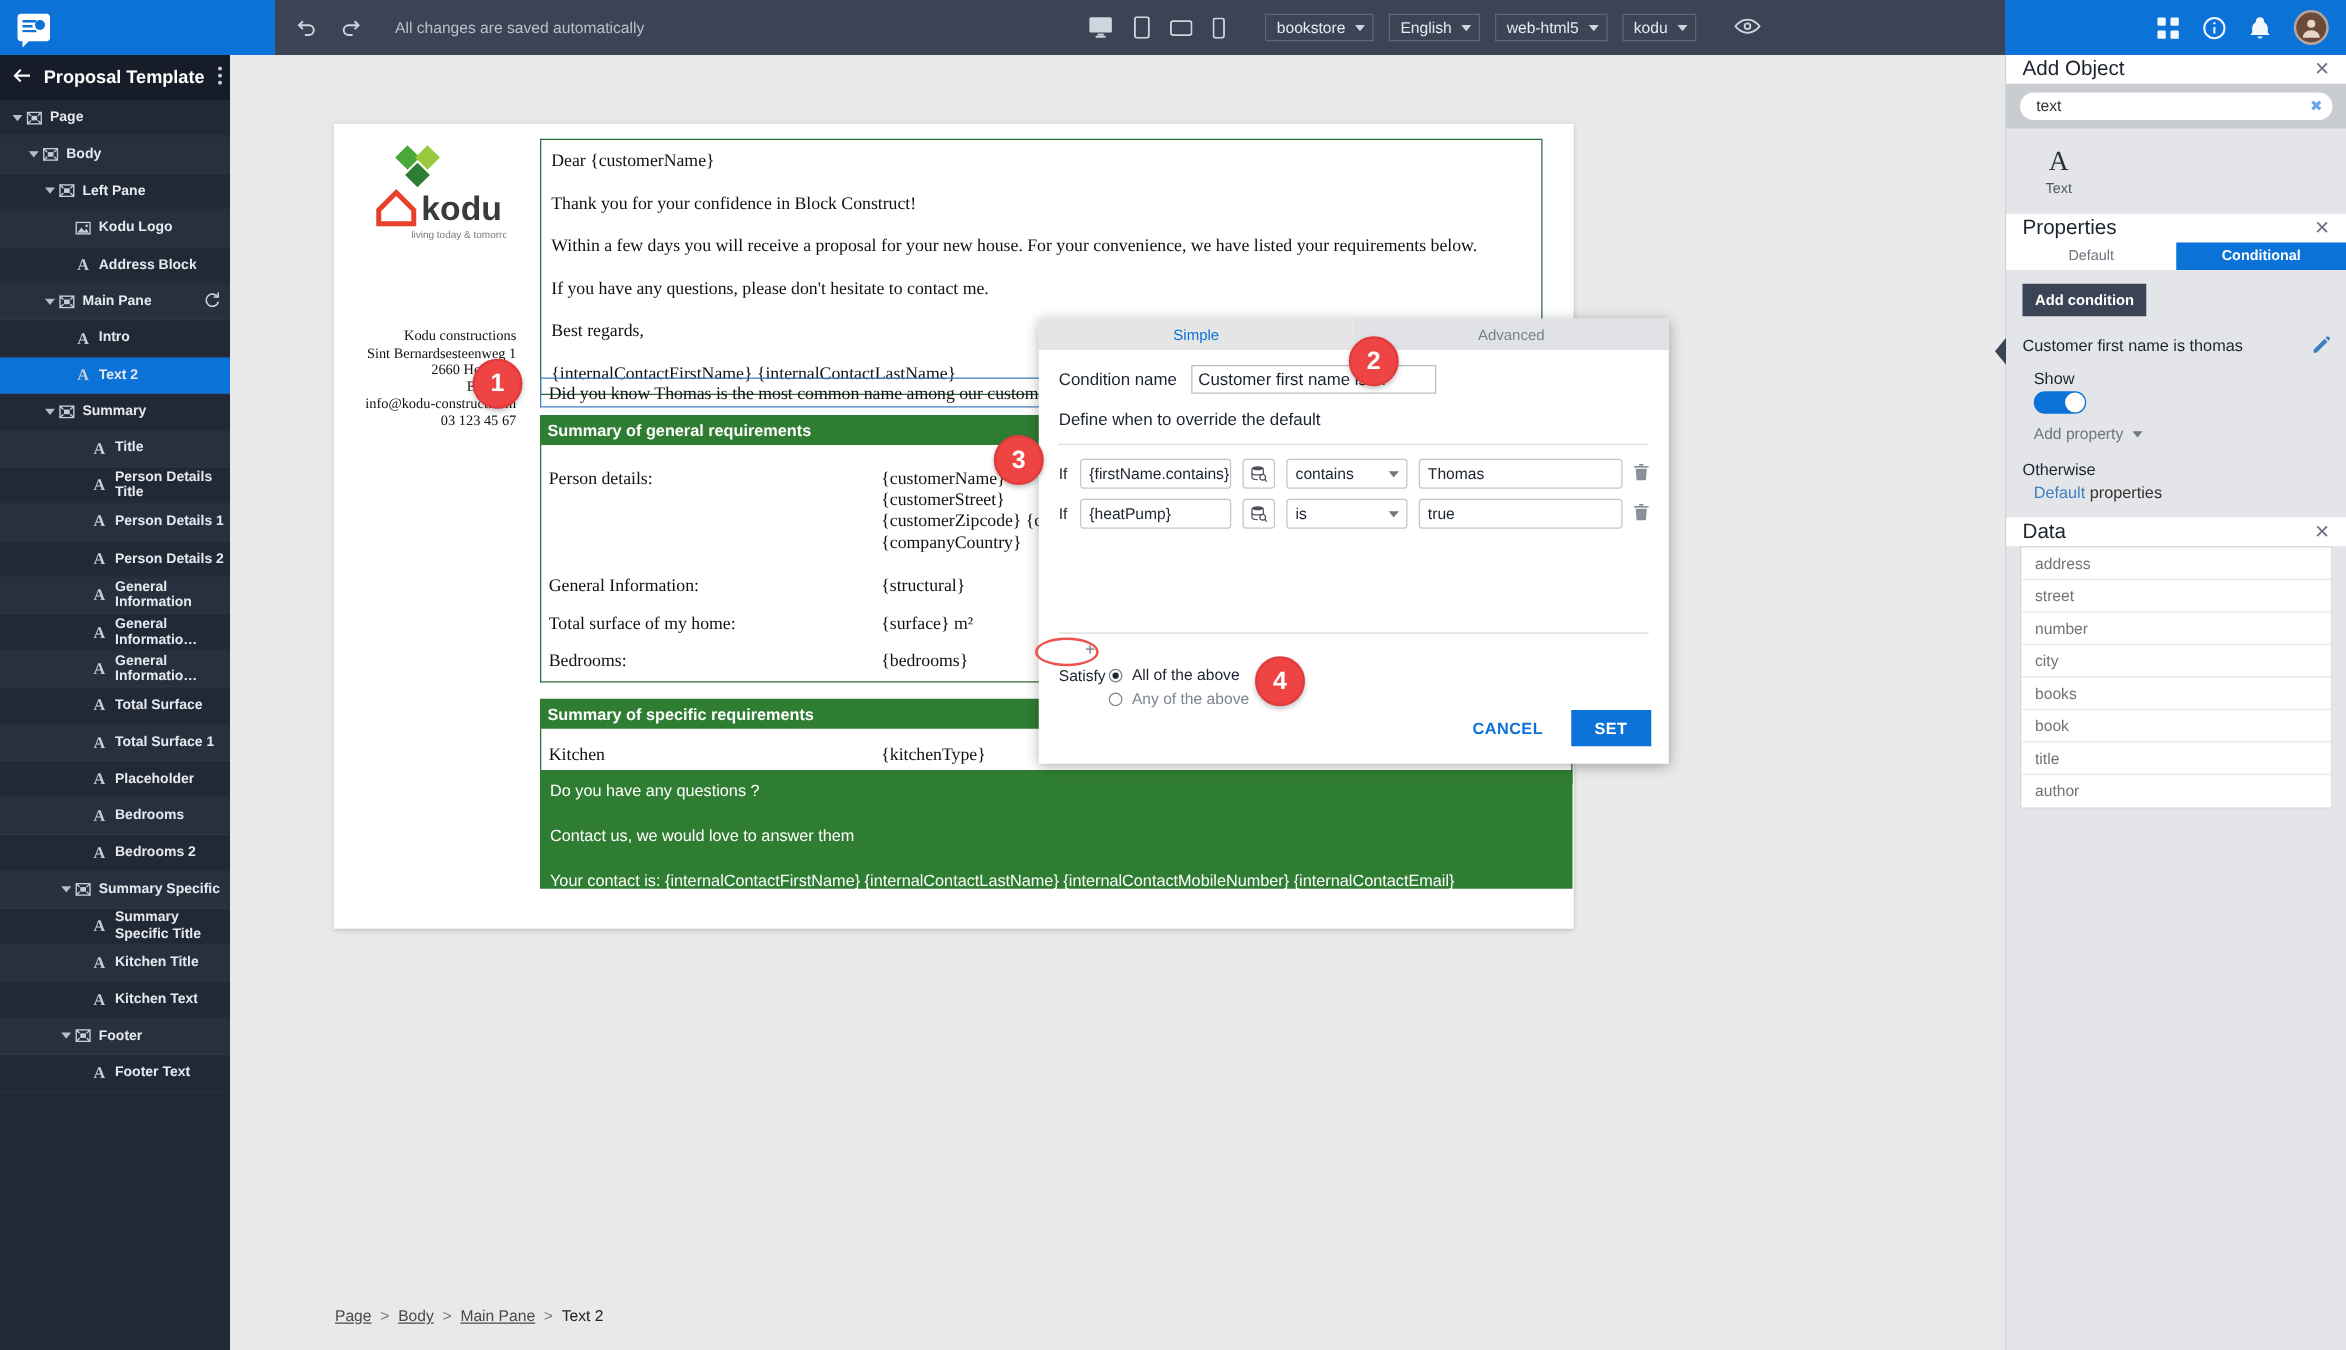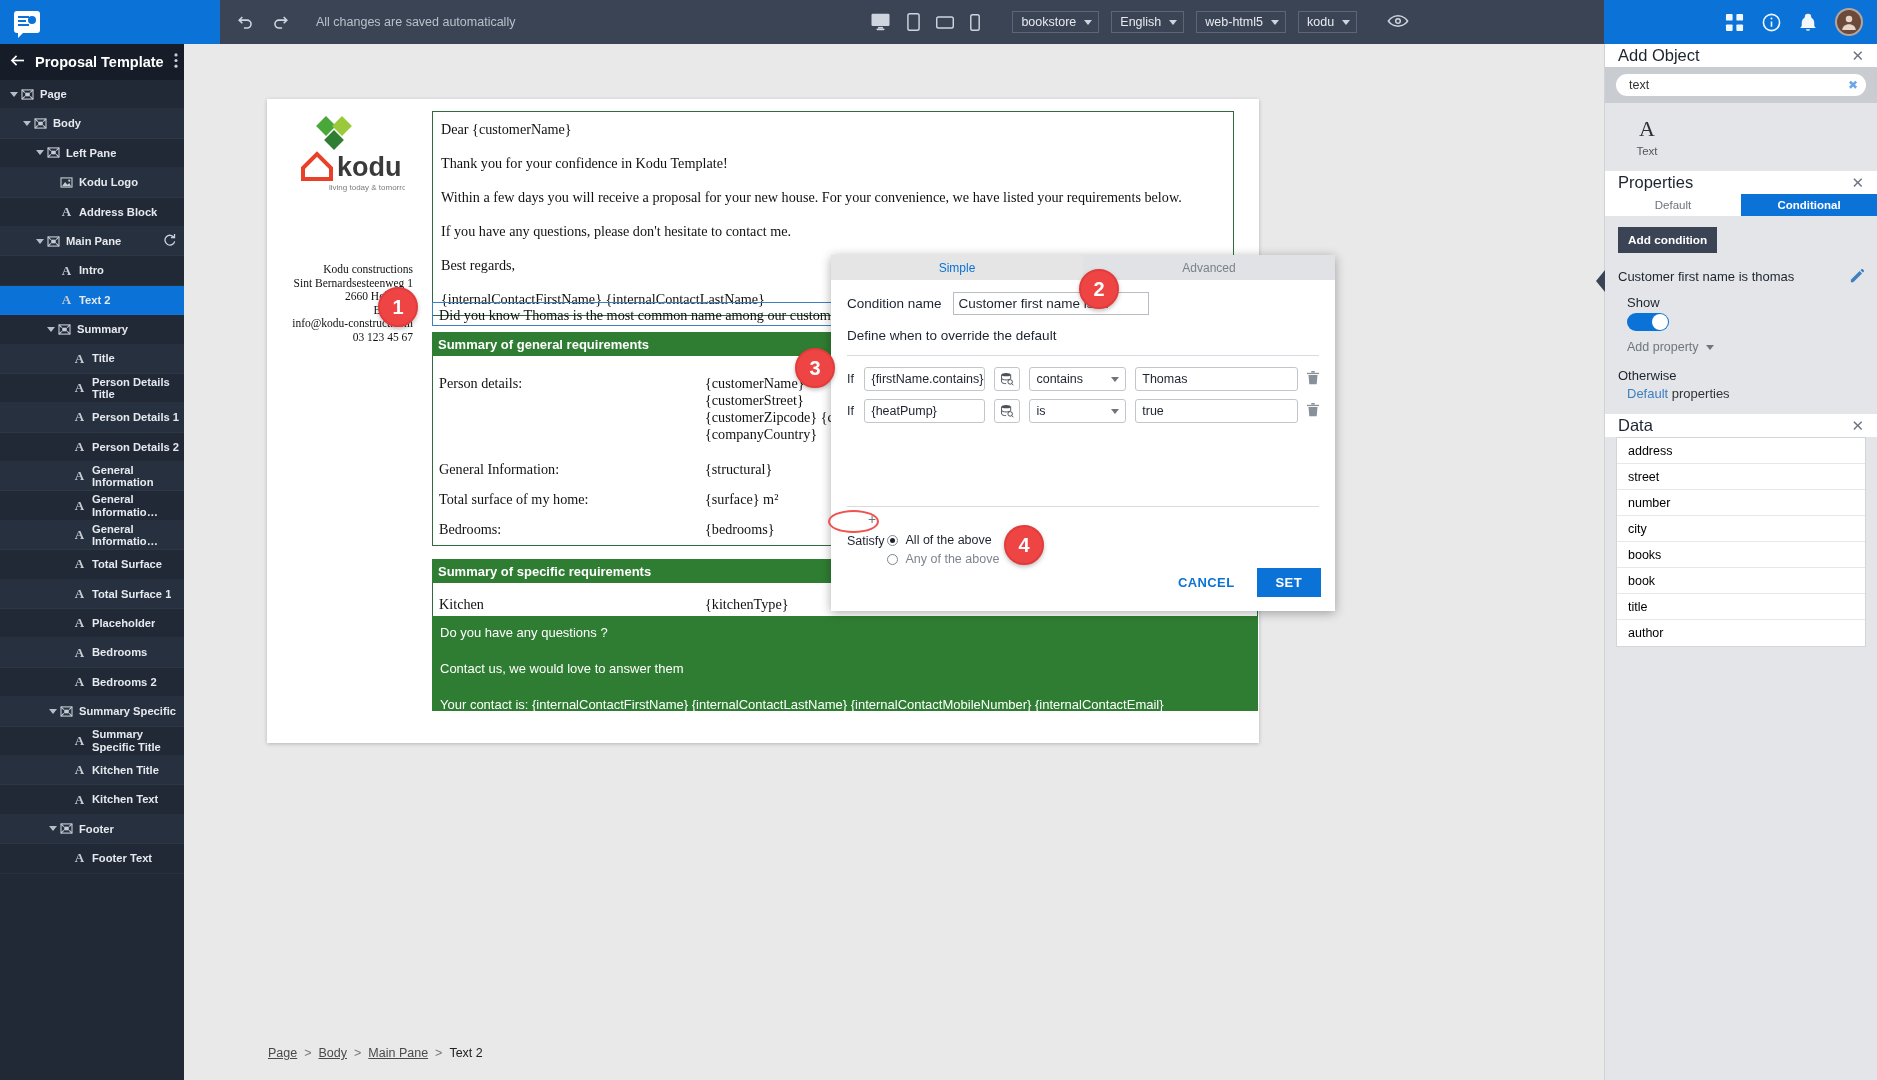--- a/index.html
+++ b/index.html
@@ -225,21 +225,21 @@
   #default-props .lnk { color:#3d7fc1; cursor:pointer; }
   #data-filter-strip { background:#e3e5e8; padding:9px 11px 7px 11px; }
   #data-filter {
     width:100%; height:22px; border:1px solid #c3c7cc; background:#fff;
     font-size:12.5px; padding:0 8px; outline:none;
     font-family:"Liberation Sans", sans-serif; color:#333;
   }
   #data-list { margin:0 11px; background:#fff; border:1px solid #d2d5d9; }
   .data-item {
     height:26px; display:flex; align-items:center; padding-left:11px;
-    font-size:12.5px; color:#000000; border-bottom:1px solid #e6e8ea; cursor:pointer;text-align:center;
+    font-size:12.5px; color:#737373; border-bottom:1px solid #e6e8ea; cursor:pointer;text-align:center;
   }
   .data-item:last-child { border-bottom:none; }
   #panel-handle {
     position:absolute; left:-9px; top:226px; width:9px; height:22px;
     background:#3b4455; cursor:pointer;
     clip-path:polygon(0 50%, 100% 0, 100% 100%);
   }
 
   
   #modal {
@@ -550,21 +550,21 @@
       <div class="tree-row" style="padding-left: 47px;">
         <span class="tw empty"></span>
         <span class="t-ico serif">A</span>
         <span class="t-label">Intro</span>
       </div>
       <div class="tree-row sel" style="padding-left: 47px;">
         <span class="tw empty"></span>
         <span class="t-ico serif">A</span>
         <span class="t-label">Text 2</span>
       </div>
-      <div class="tree-row" style="padding-left: 45px;">
+      <div class="tree-row" style="padding-left: 34px;">
         <span class="tw">
           <i class="tri"></i>
         </span>
         <span class="t-ico">
           <svg width="13" height="11" viewBox="0 0 14 12" fill="none" stroke="#c6ccd6" stroke-width="1.2">
             <rect x="1" y="1" width="12" height="10"></rect>
             <rect x="4.5" y="4" width="5" height="4" fill="#c6ccd6" stroke="none"></rect>
             <line x1="1" y1="1" x2="4" y2="4"></line>
             <line x1="13" y1="1" x2="10" y2="4"></line>
             <line x1="1" y1="11" x2="4" y2="8"></line>
@@ -706,21 +706,21 @@
         <div>Kodu constructions</div>
         <div>Sint Bernardsesteenweg 1</div>
         <div>2660 Hoboken</div>
         <div>Belgium</div>
         <div>info@kodu-construct.com</div>
         <div>03 123 45 67</div>
       </div>
 
     <div class="doc-box" id="intro-box">
         <p>Dear {customerName}</p>
-        <p>Thank you for your confidence in Kodu Template!</p>
+        <p>Thank you for your confidence in Block Construct!</p>
         <p>Within a few days you will receive a proposal for your new house. For your convenience, we have listed your requirements below.</p>
         <p>If you have any questions, please don't hesitate to contact me.</p>
         <p>Best regards,</p>
         <p>{internalContactFirstName} {internalContactLastName}</p>
       </div>
 
     <div class="doc-box" id="text2-box">
       <span>Did you know Thomas is the most common name among our customers?</span>
     </div>
 

